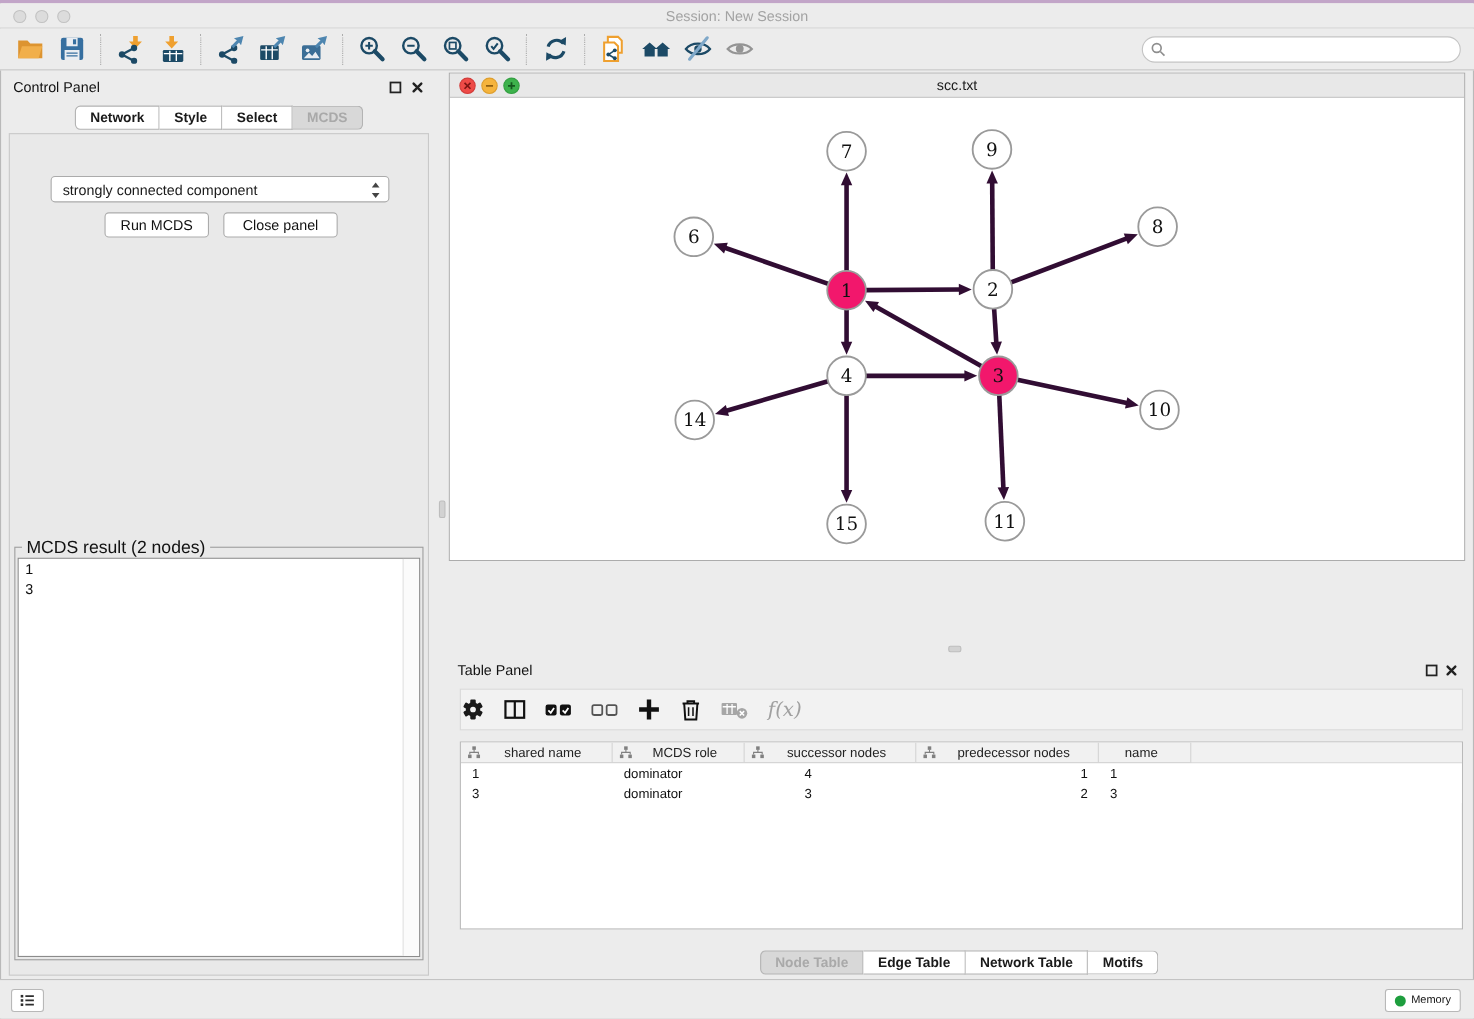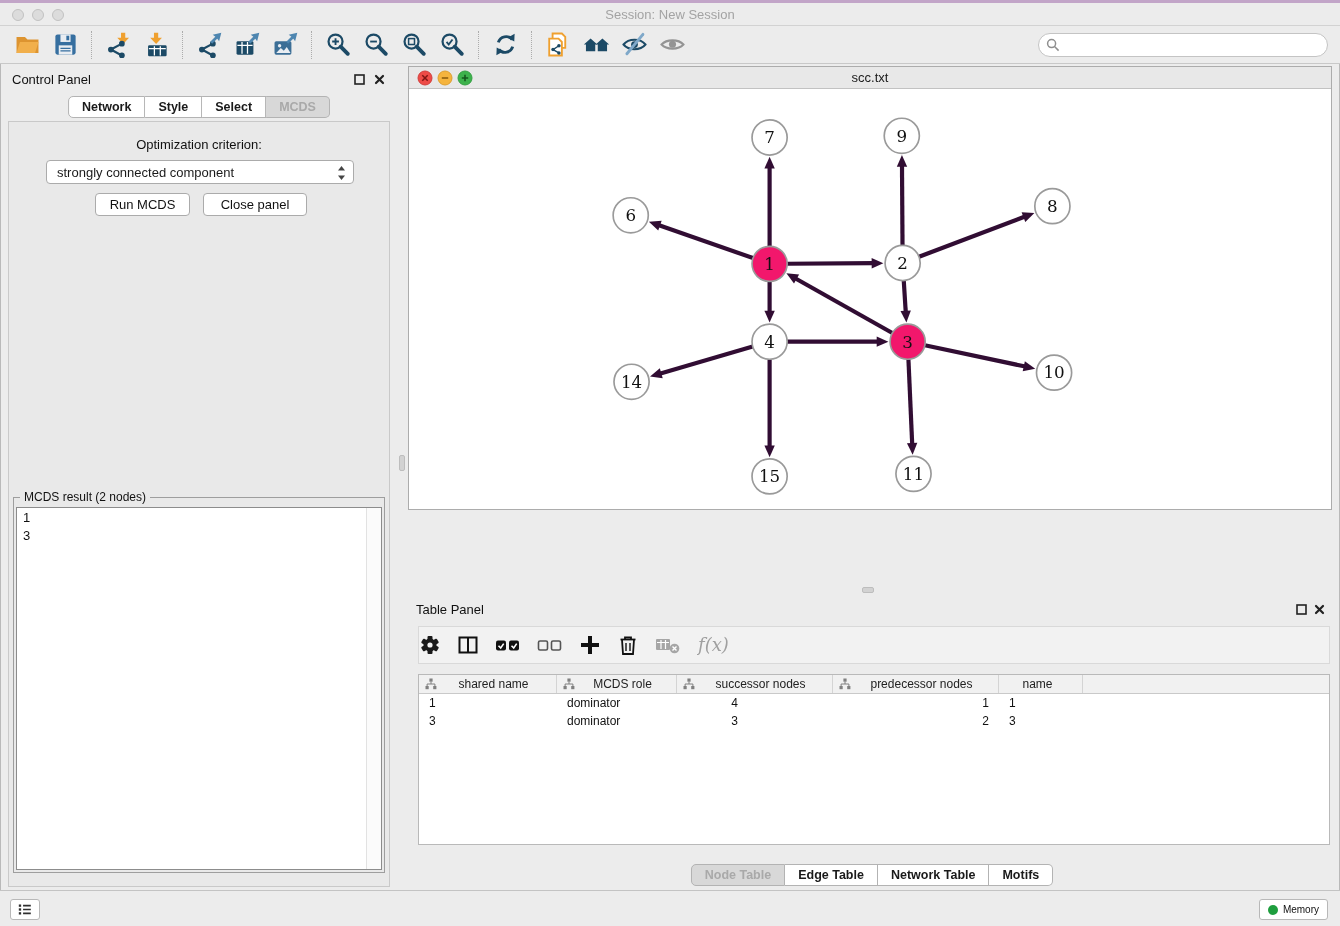--- a/index.html
+++ b/index.html
@@ -38,21 +38,21 @@
 
   #cp-body { position:absolute; left:8px; top:55px; width:382px; height:766px; background:#E9E9E9; border:1px solid #C9C9C9; }
   #opt-label { position:absolute; left:0; right:0; top:15px; text-align:center; font-size:13px; color:#111; }
   #criterion-select { position:absolute; left:37px; top:38px; width:308px; height:24px; background:#FFFFFF; border:1px solid #ABABAB; border-radius:4px; font-size:13px; display:flex; align-items:center; padding-left:10px; cursor:default; }
   #criterion-chevrons { position:absolute; right:7px; top:4px; width:9px; height:16px; }
   .cp-btn { position:absolute; top:71px; height:23px; background:#FFFFFF; border:1px solid #ABABAB; border-radius:4px; font-size:13px; font-family:"Liberation Sans",sans-serif; color:#111; cursor:default; }
   #run-btn { left:86px; width:95px; }
   #closepanel-btn { left:194px; width:104px; }
 
   #result-box { position:absolute; left:4px; top:375px; width:372px; height:376px; border:1px solid #9E9E9E; }
-  #result-title { position:absolute; left:6px; top:-8px; background:#E9E9E9; padding:0 4px; font-size:12px; color:#111; }
+  #result-title { position:absolute; left:6px; top:-8px; background:#E9E9E9; padding:0 4px; font-size:16px; color:#111; }
   #result-list { position:absolute; left:2px; right:2px; top:9px; bottom:2px; background:#FFFFFF; border:1px solid #8C8C8C; overflow:hidden; }
   #result-scroll { position:absolute; right:0; top:0; bottom:0; width:15px; background:#FBFBFB; border-left:1px solid #E2E2E2; }
   .result-line { font-size:13px; line-height:17px; padding-left:6px; padding-top:1px; color:#111; }
 
   
   #network-frame { position:absolute; left:408px; top:66px; width:924px; height:444px; border:1px solid #ACACAC; background:#FFFFFF; }
   #nf-titlebar { position:absolute; left:0; top:0; right:0; height:22px; background:#E8E8E8; border-bottom:1px solid #C2C2C2; }
   #nf-title { position:absolute; left:0; right:0; top:3px; text-align:center; font-size:13px; color:#1A1A1A; }
   .traffic { position:absolute; top:3px; width:16px; height:16px; }
   .traffic svg { width:16px; height:16px; display:block; }
@@ -320,21 +320,20 @@
       </div>
       <div class="seg">
         <span>Select</span>
       </div>
       <div class="seg active">
         <span>MCDS</span>
       </div>
     </div>
 
   <div id="cp-body">
-    <div id="opt-label">Optimization criterion:</div>
     <div id="criterion-select">
       <span>strongly connected component</span>
       <span id="criterion-chevrons">
         <svg viewBox="0 0 9 16">
             <path d="M4.5 1 L8 5.5 H1 Z" fill="#444"></path>
             <path d="M4.5 15 L1 10.5 H8 Z" fill="#444"></path>
           </svg>
       </span>
     </div>
     <button class="cp-btn" id="run-btn">Run MCDS</button>

